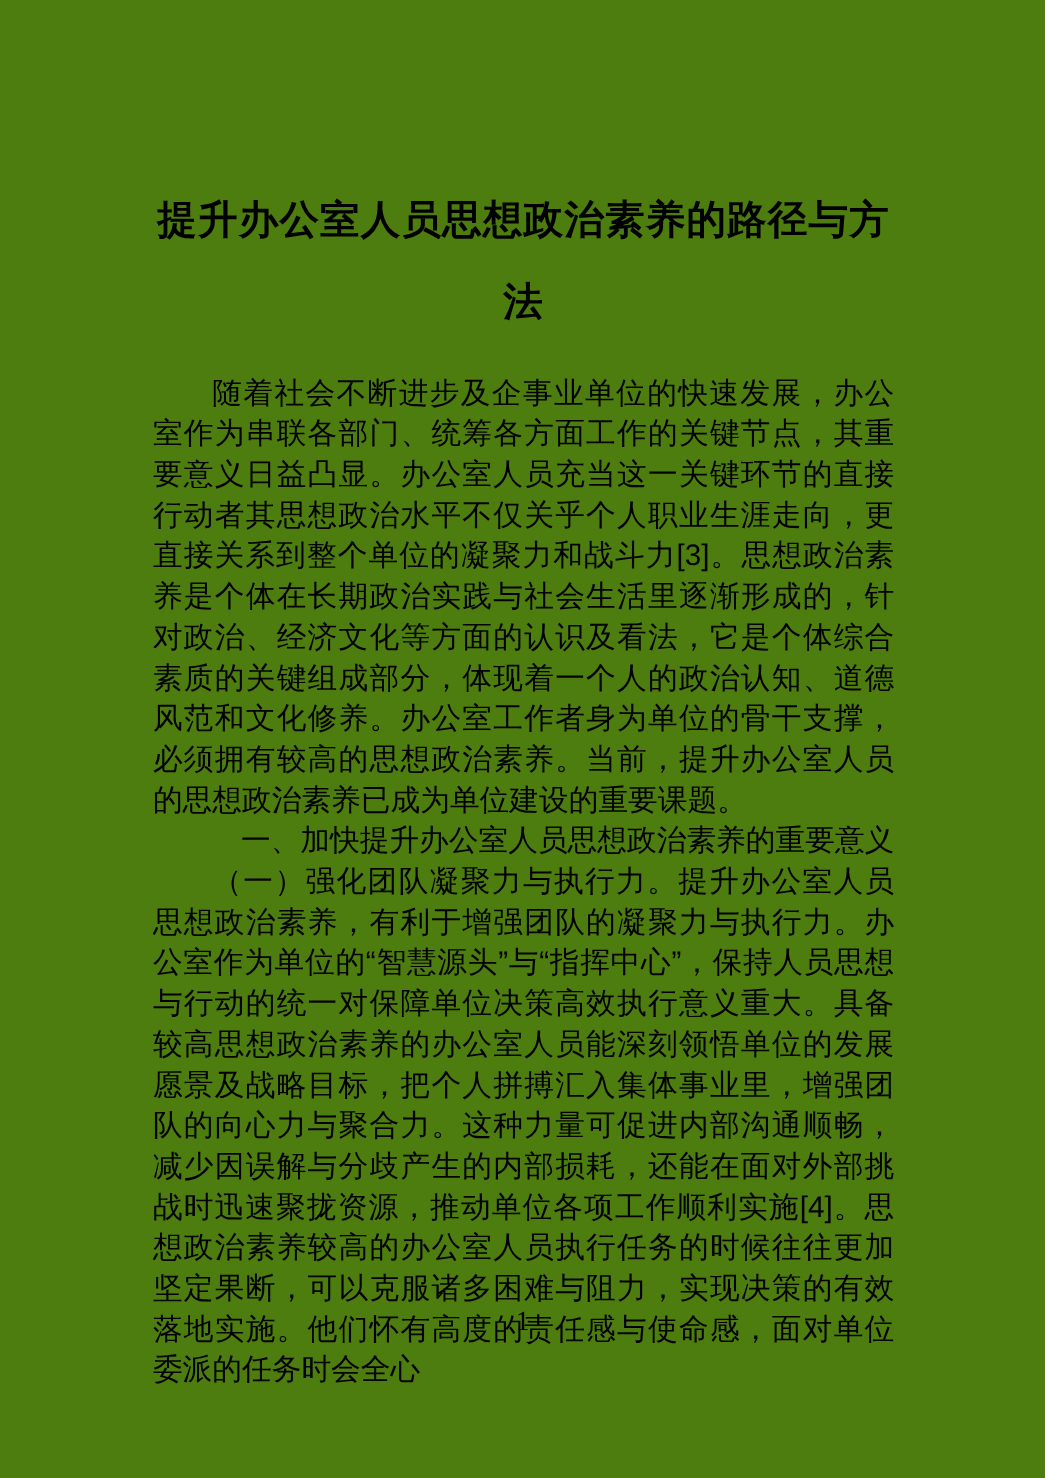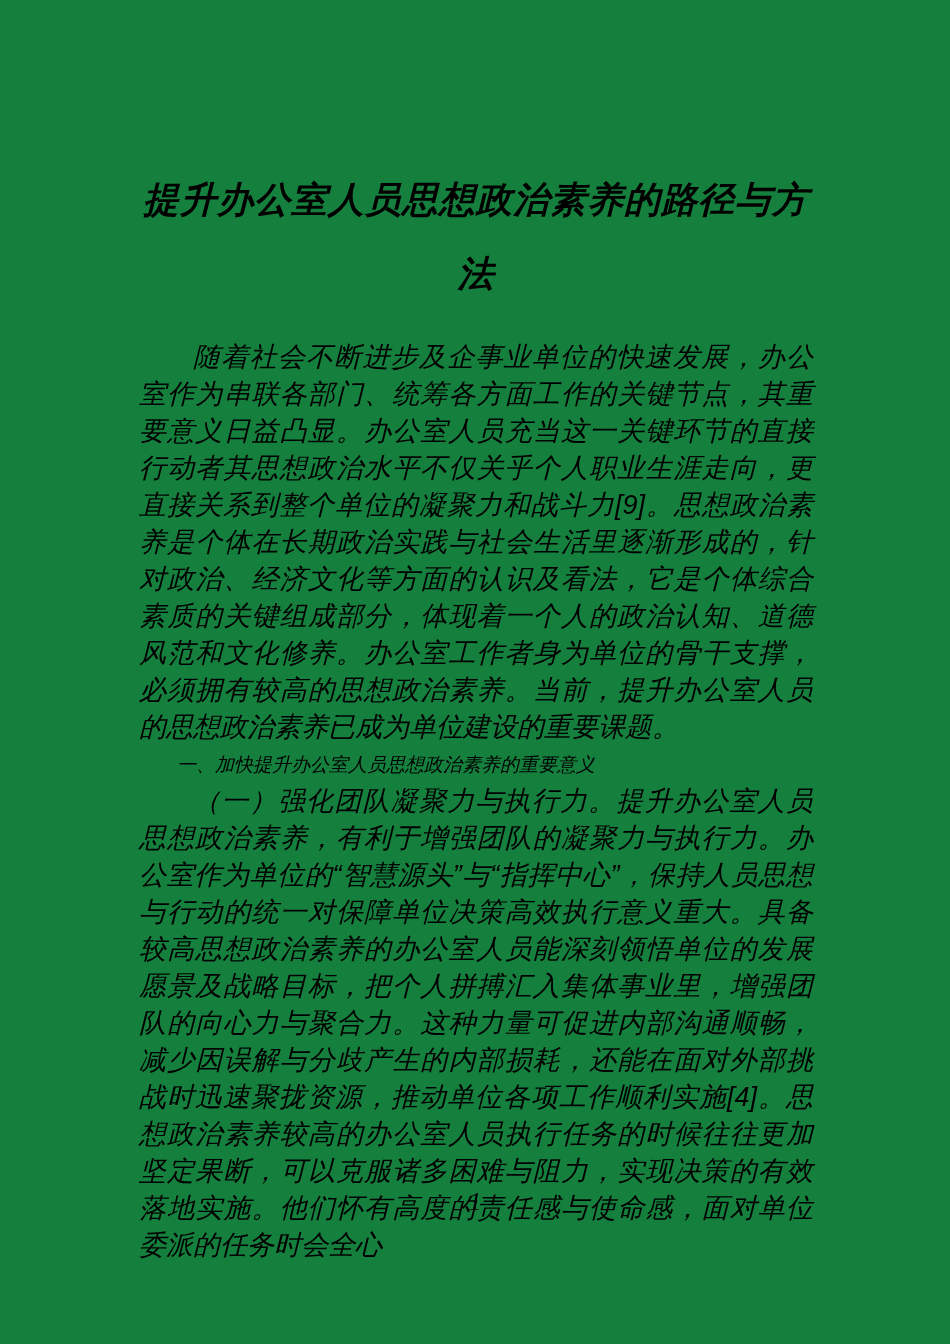--- a/index.html
+++ b/index.html
@@ -4,26 +4,25 @@
   <style>
     html, body {
       margin: 0;
       padding: 0;
       background: #ffffff;
     }
     .page {
       position: relative;
       width: 950px;
       height: 1344px;
-      background: #15803d;
+      background: #4d7c0f;
       overflow: hidden;
       font-family: "Liberation Sans", "DejaVu Sans", sans-serif;
       color: #000000;
       box-sizing: border-box;
-      font-style: italic;
     }
     .content {
       position: absolute;
       left: 139px;
       top: 163px;
       width: 674px;
     }
     .doc-title {
       width: 670px;
       margin: 0 auto 28px auto;
@@ -39,44 +38,45 @@
       font-size: 27px;
       line-height: 37px;
       text-align: justify;
       text-justify: inter-character;
       text-indent: 2em;
       letter-spacing: 0px;
       word-break: break-all;
     }
     .section-heading {
       margin: 0;
-      font-size: 19px;
+      font-size: 27px;
       line-height: 37px;
       text-indent: 2em;
       word-break: break-all;
+      text-align: right;
     }
     .page-number {
       position: absolute;
       left: 0;
       bottom: 128px;
       width: 100%;
       text-align: center;
       font-family: "Liberation Serif", "DejaVu Serif", serif;
       font-size: 25px;
       color: #000000;
     }
   </style>
 </head>
 <body>
 
 <div class="page">
   <div class="content">
     <h1 class="doc-title">提升办公室人员思想政治素养的路径与方法</h1>
 
-    <p class="para">随着社会不断进步及企事业单位的快速发展，办公室作为串联各部门、统筹各方面工作的关键节点，其重要意义日益凸显。办公室人员充当这一关键环节的直接行动者其思想政治水平不仅关乎个人职业生涯走向，更直接关系到整个单位的凝聚力和战斗力[9]。思想政治素养是个体在长期政治实践与社会生活里逐渐形成的，针对政治、经济文化等方面的认识及看法，它是个体综合素质的关键组成部分，体现着一个人的政治认知、道德风范和文化修养。办公室工作者身为单位的骨干支撑，必须拥有较高的思想政治素养。当前，提升办公室人员的思想政治素养已成为单位建设的重要课题。</p>
+    <p class="para">随着社会不断进步及企事业单位的快速发展，办公室作为串联各部门、统筹各方面工作的关键节点，其重要意义日益凸显。办公室人员充当这一关键环节的直接行动者其思想政治水平不仅关乎个人职业生涯走向，更直接关系到整个单位的凝聚力和战斗力[3]。思想政治素养是个体在长期政治实践与社会生活里逐渐形成的，针对政治、经济文化等方面的认识及看法，它是个体综合素质的关键组成部分，体现着一个人的政治认知、道德风范和文化修养。办公室工作者身为单位的骨干支撑，必须拥有较高的思想政治素养。当前，提升办公室人员的思想政治素养已成为单位建设的重要课题。</p>
 
     <p class="section-heading">一、加快提升办公室人员思想政治素养的重要意义</p>
 
     <p class="para">（一）强化团队凝聚力与执行力。提升办公室人员思想政治素养，有利于增强团队的凝聚力与执行力。办公室作为单位的“智慧源头”与“指挥中心”，保持人员思想与行动的统一对保障单位决策高效执行意义重大。具备较高思想政治素养的办公室人员能深刻领悟单位的发展愿景及战略目标，把个人拼搏汇入集体事业里，增强团队的向心力与聚合力。这种力量可促进内部沟通顺畅，减少因误解与分歧产生的内部损耗，还能在面对外部挑战时迅速聚拢资源，推动单位各项工作顺利实施[4]。思想政治素养较高的办公室人员执行任务的时候往往更加坚定果断，可以克服诸多困难与阻力，实现决策的有效落地实施。他们怀有高度的责任感与使命感，面对单位委派的任务时会全心</p>
   </div>
 
   <div class="page-number">1</div>
 </div>
 
 </body></html>

